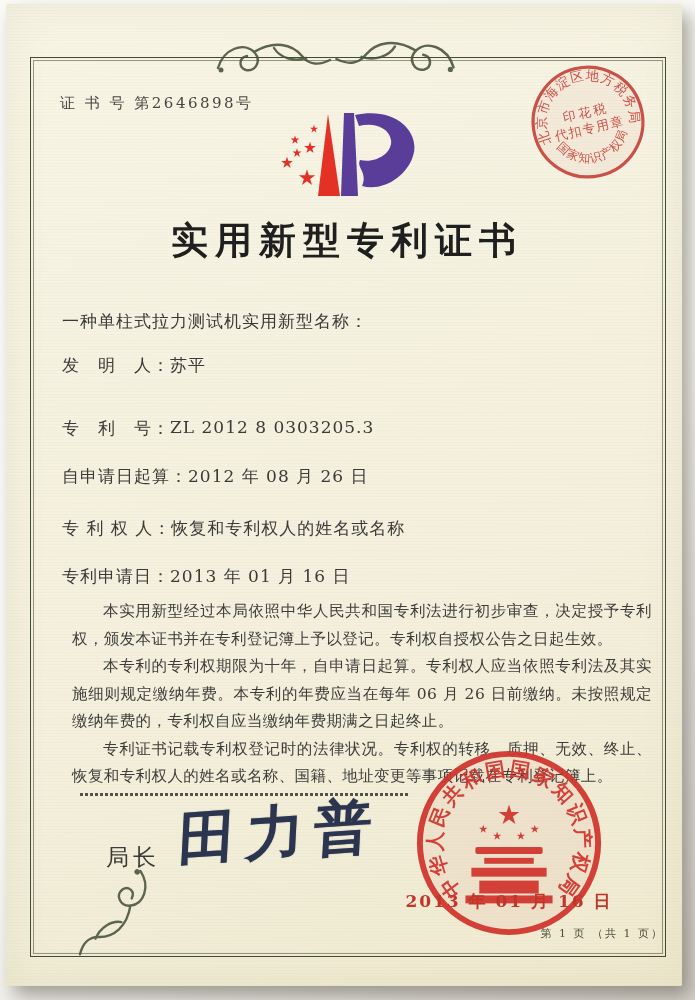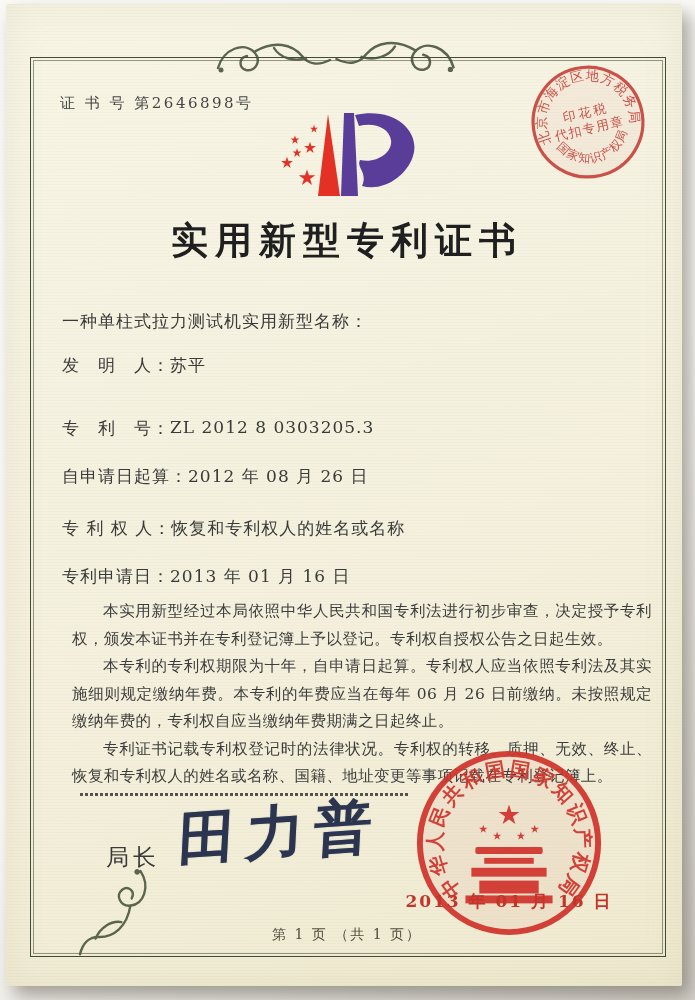--- a/index.html
+++ b/index.html
@@ -56,22 +56,22 @@
   }
   .tax-stamp{position:absolute;left:518px;top:54px;width:128px;height:128px;
     transform:rotate(-13deg);opacity:.92;}
   .logo{position:absolute;left:258px;top:104px;width:170px;height:95px;}
   .big-seal{position:absolute;left:404px;top:740px;width:198px;height:198px;opacity:.93;}
   .seal-date{
     position:absolute;left:398px;top:886px;width:210px;text-align:center;
     font-size:17px;font-weight:bold;color:#c2352b;letter-spacing:2px;white-space:nowrap;
   }
   .footer{
-    position:absolute;left:24px;top:922px;width:634px;text-align:center;
-    font-size:14px;color:#504c3c;letter-spacing:2px;
+    position:absolute;left:24px;top:922px;width:634px;text-align:right;
+    font-size:11px;color:#504c3c;letter-spacing:2px;
   }
   .flourish{position:absolute;color:#47523a;opacity:.88;}
   .fl-top-1{left:208px;top:34px;width:120px;height:44px;}
   .fl-top-2{left:324px;top:32px;width:130px;height:46px;transform:scaleX(-1);}
   .fl-corner-bl{left:52px;top:856px;width:110px;height:110px;transform:rotate(130deg);}
 </style>
 </head>
 <body>
 
 <div class="paper">

